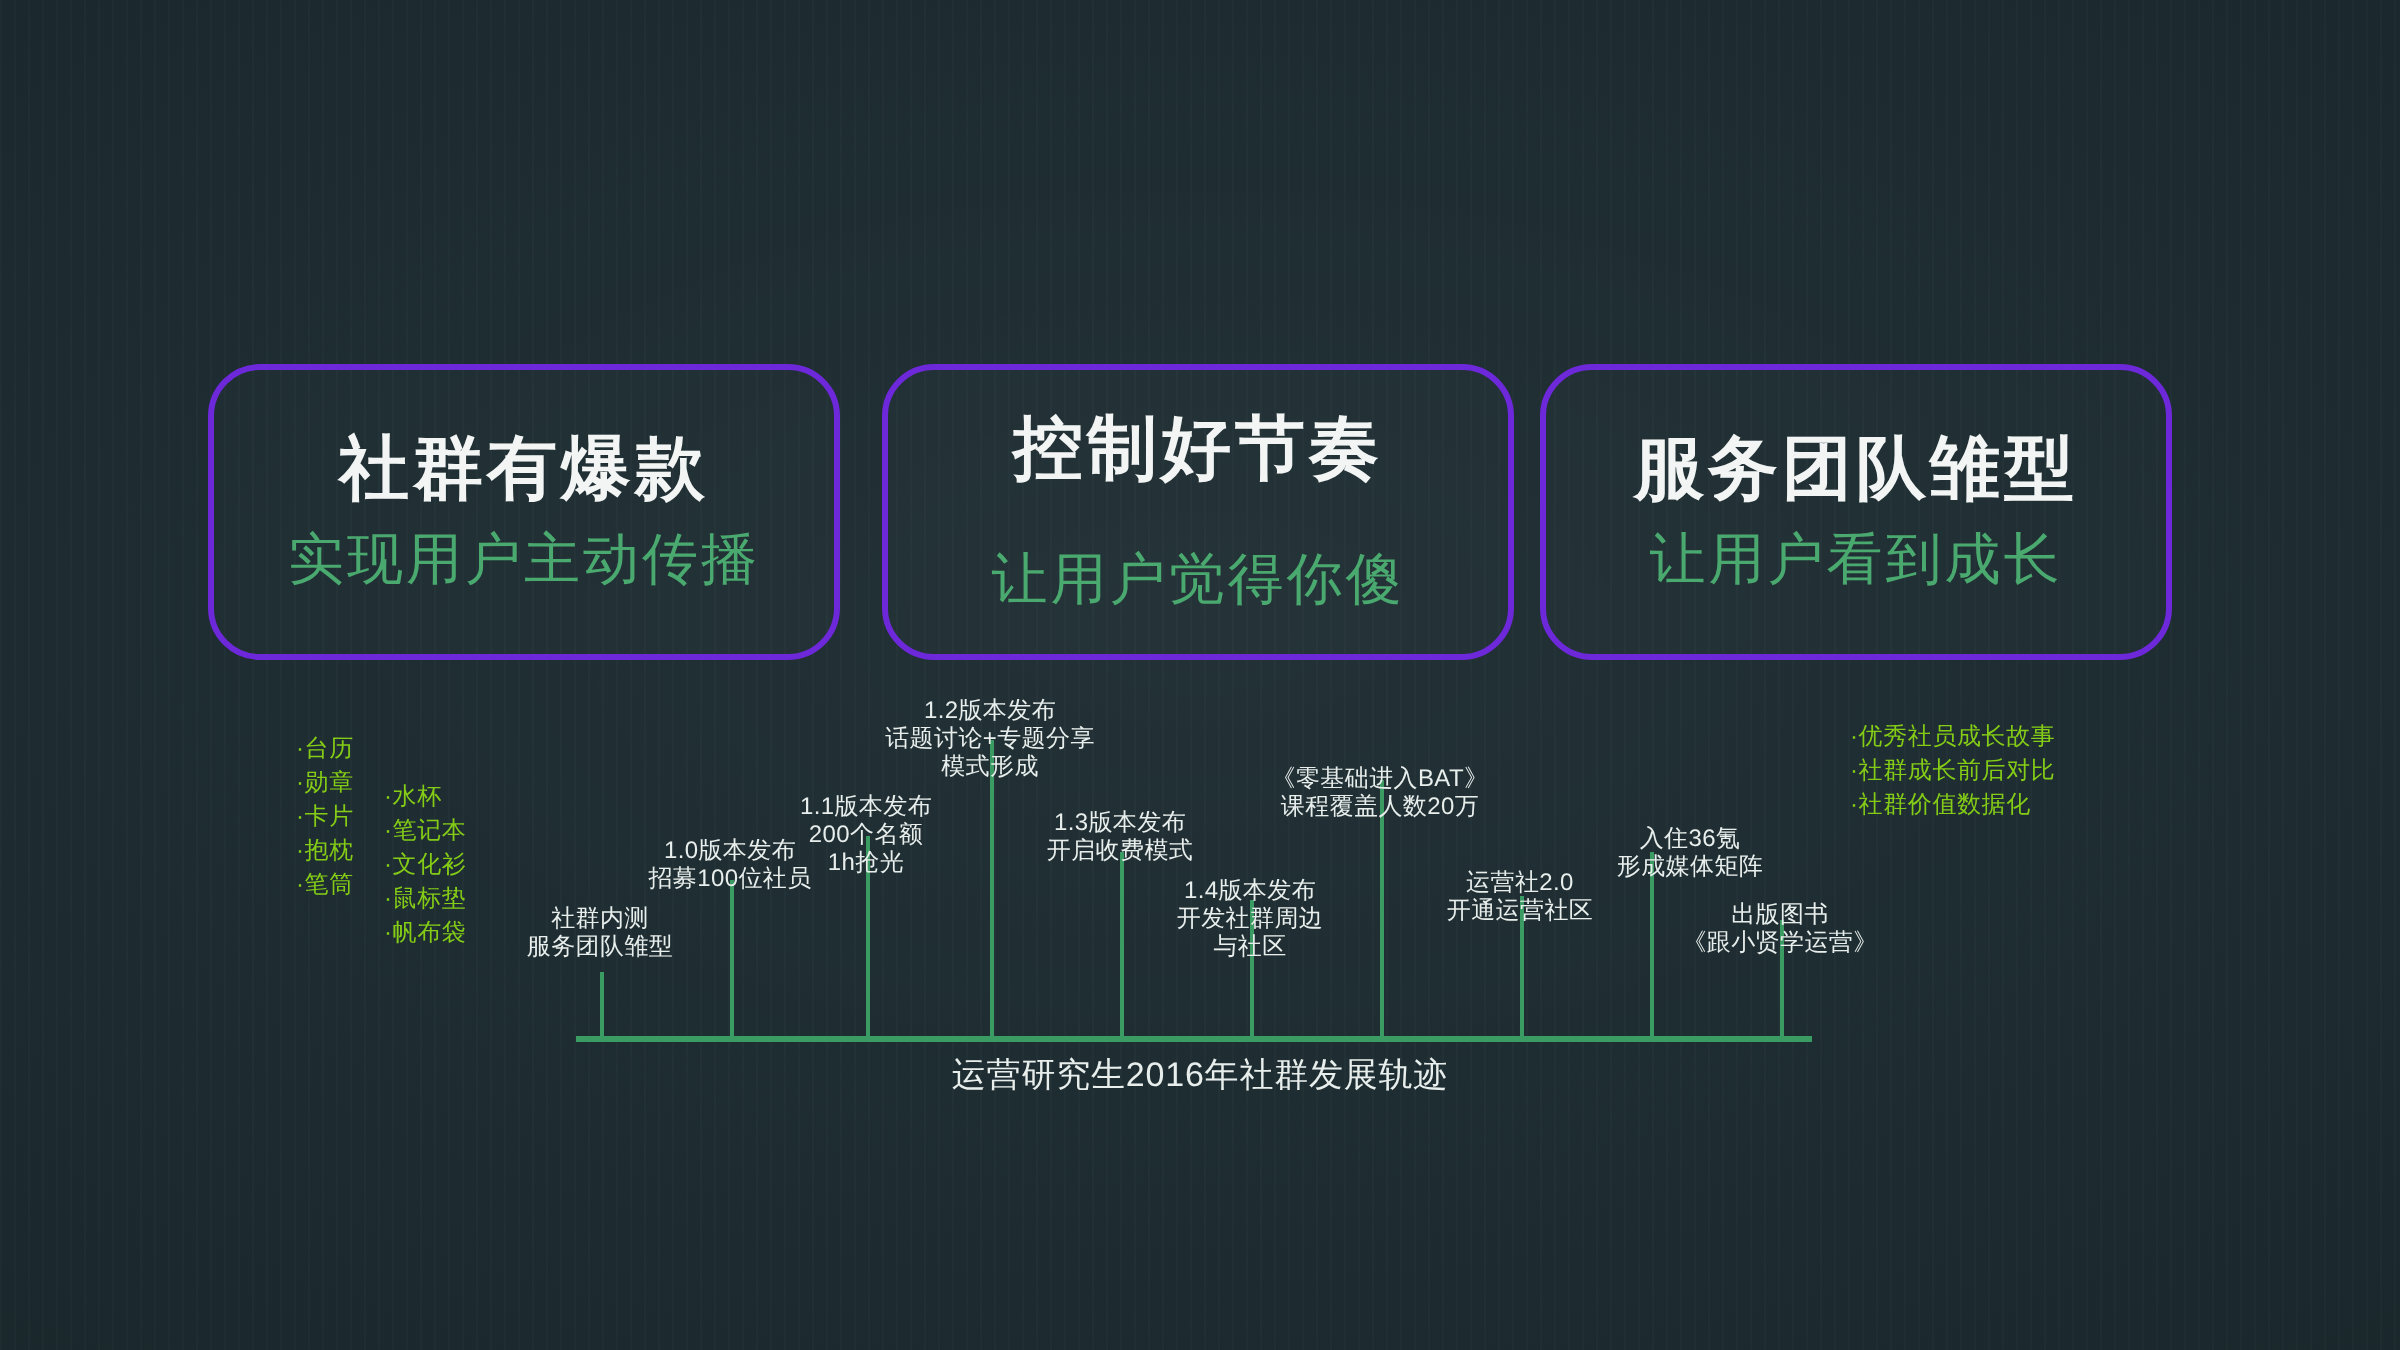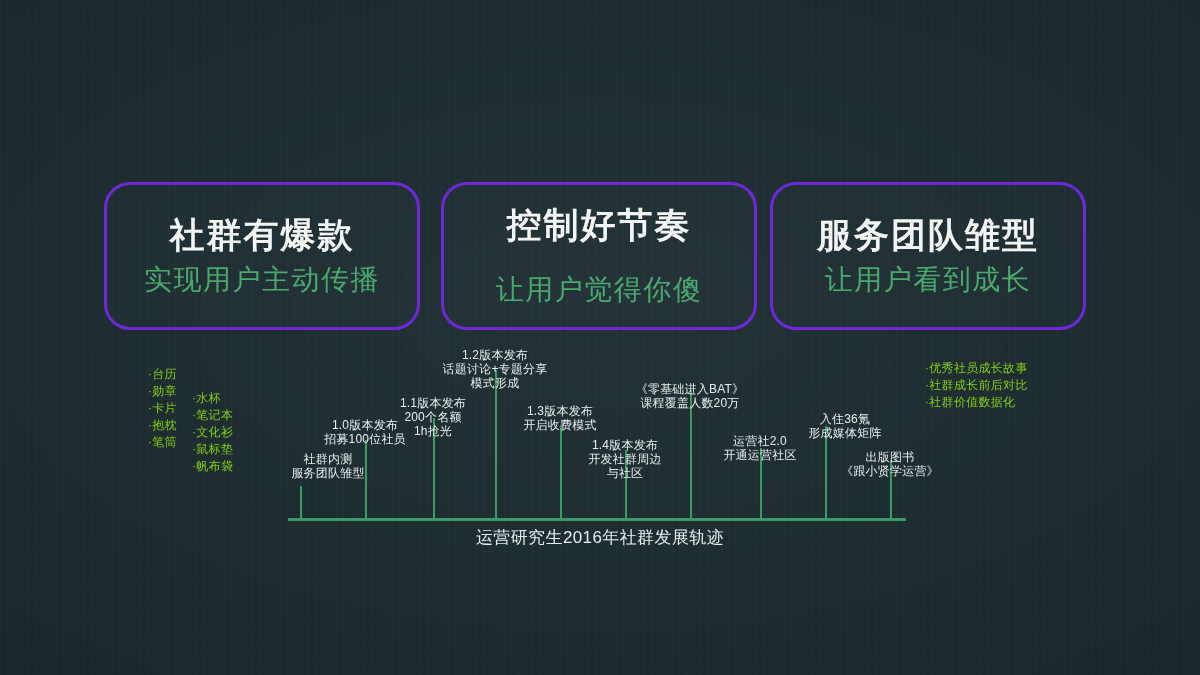--- a/index.html
+++ b/index.html
@@ -152,21 +152,21 @@
         <div class="tick" style="left: 433px; height: 100px;"></div>
         <div class="tick" style="left: 495px; height: 148px;"></div>
         <div class="tick" style="left: 560px; height: 92px;"></div>
         <div class="tick" style="left: 625px; height: 68px;"></div>
         <div class="tick" style="left: 690px; height: 128px;"></div>
         <div class="tick" style="left: 760px; height: 70px;"></div>
         <div class="tick" style="left: 825px; height: 92px;"></div>
         <div class="tick" style="left: 890px; height: 58px;"></div>
       </div>
     <div id="labels-container">
-        <div class="label" style="left: 300px; top: 452px; margin-left: 28px;">社群内测
+        <div class="label" style="left: 300px; top: 452px;">社群内测
 服务团队雏型</div>
         <div class="label" style="left: 365px; top: 418px;">1.0版本发布
 招募100位社员</div>
         <div class="label" style="left: 433px; top: 396px;">1.1版本发布
 200个名额
 1h抢光</div>
         <div class="label" style="left: 495px; top: 348px;">1.2版本发布
 话题讨论+专题分享
 模式形成</div>
         <div class="label" style="left: 560px; top: 404px;">1.3版本发布

